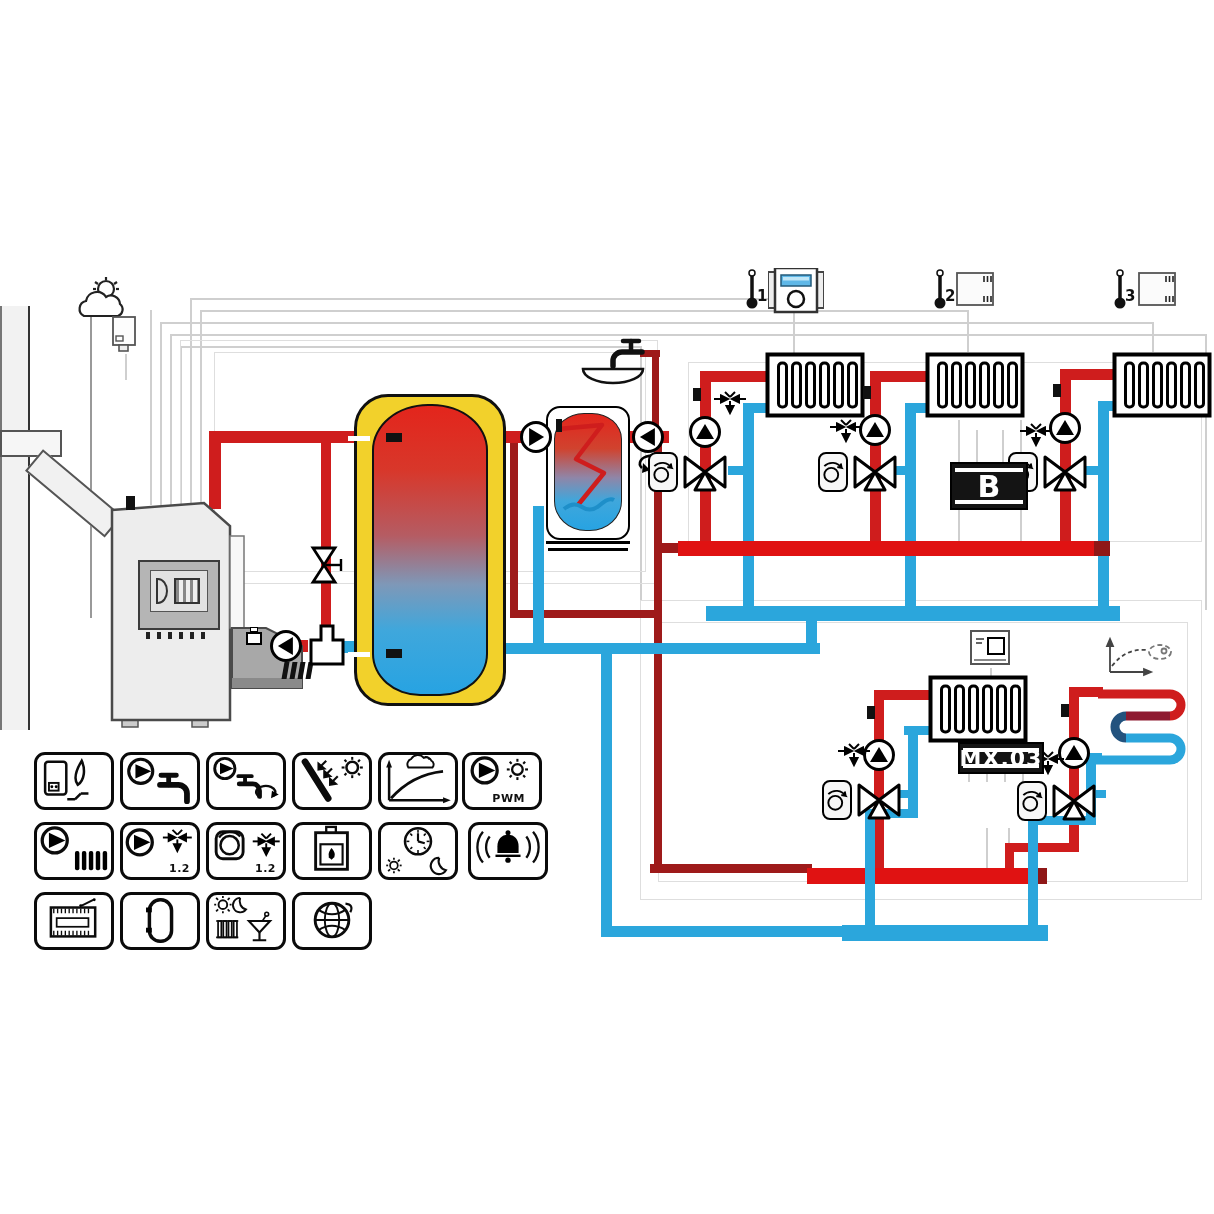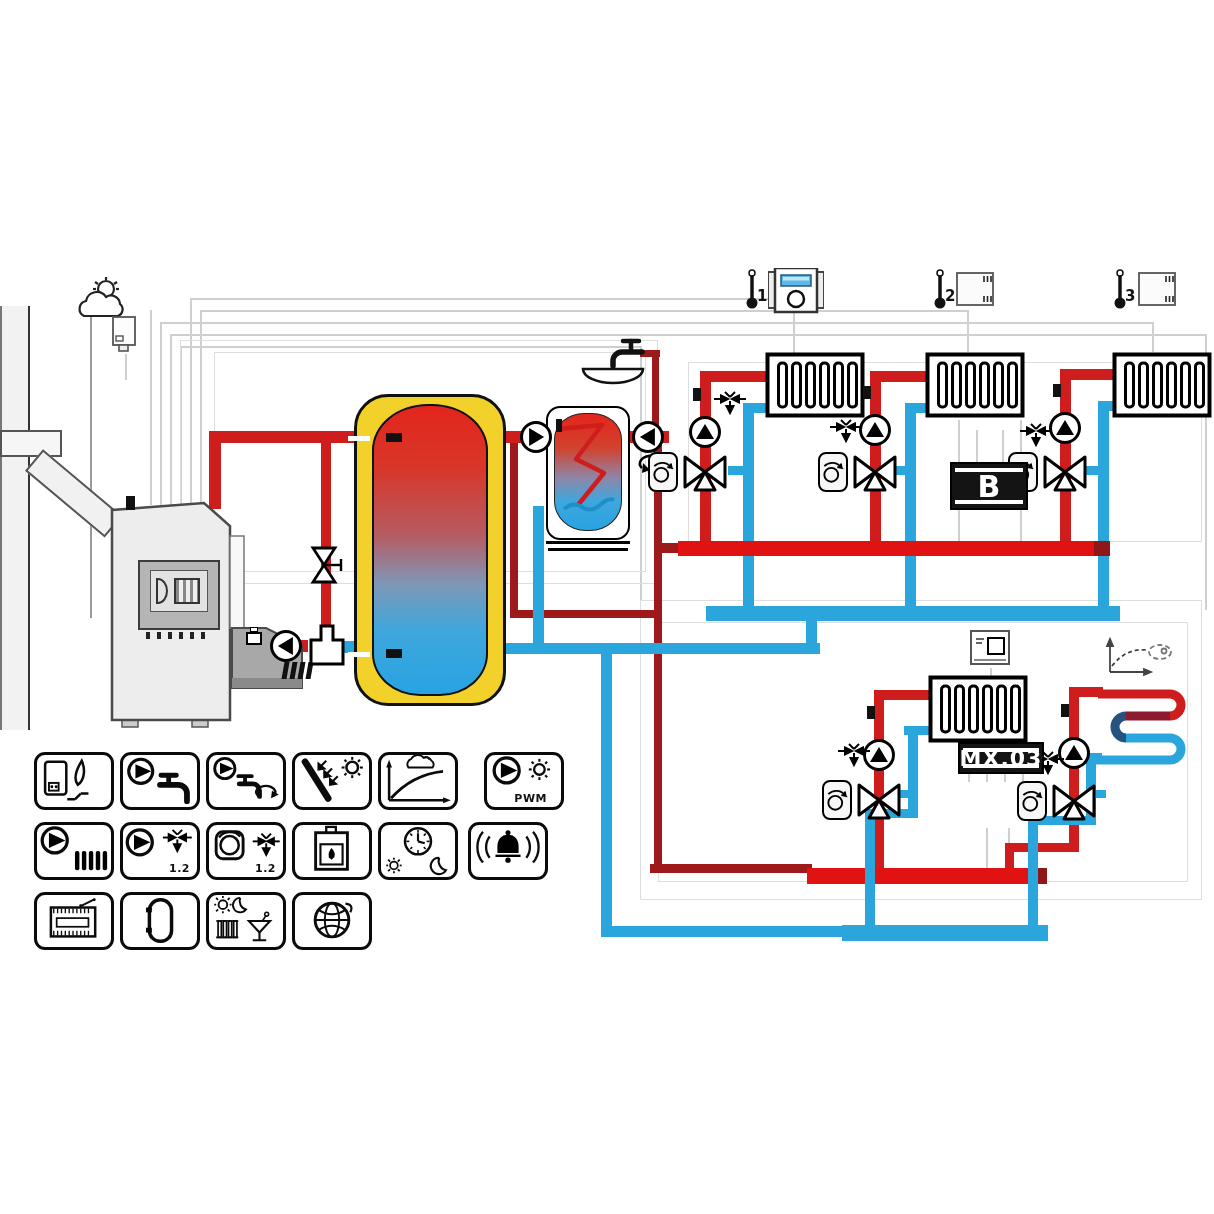--- a/index.html
+++ b/index.html
@@ -635,21 +635,21 @@
       <g stroke="#0b0b0b" fill="none">
         <path d="M7,47 V12 M7,47 H65" stroke-width="2.6"></path>
         <path d="M9,45 C26,26 44,19 63,17" stroke-width="3"></path>
         <path d="M27,13 a6,6 0 0 1 3,-9 a8,8 0 0 1 13,-1 a6,6 0 0 1 8,3 a4.5,4.5 0 0 1 1,7 z" stroke-width="2" fill="#fff"></path>
         <path d="M44,2 a4.5,4.5 0 0 1 5,3" stroke-width="1.8"></path>
         </g>
       <polygon points="4,13 10,13 7,5" fill="#0b0b0b"></polygon>
       <polygon points="63,44 63,50 71,47" fill="#0b0b0b"></polygon>
       </svg>
   </div>
-  <div class="icon" style="left:484px;top:752px">
+  <div class="icon" style="left:462px;top:752px">
     <svg viewBox="0 0 74 54">
       <circle cx="19" cy="16" r="13" fill="#fff" stroke="#0b0b0b" stroke-width="3.4"></circle>
       <polygon points="13,8 30,16 13,24" fill="#000"></polygon>
       <g stroke="#0b0b0b" stroke-width="2.2" fill="none">
         <circle cx="53" cy="15" r="5.5" stroke-width="2.4"></circle>
         <line x1="53" y1="4" x2="53" y2="7"></line>
           <line x1="53" y1="23" x2="53" y2="26"></line>
           <line x1="42" y1="15" x2="45" y2="15"></line>
           <line x1="61" y1="15" x2="64" y2="15"></line>
           <line x1="45" y1="7" x2="47" y2="9"></line>

